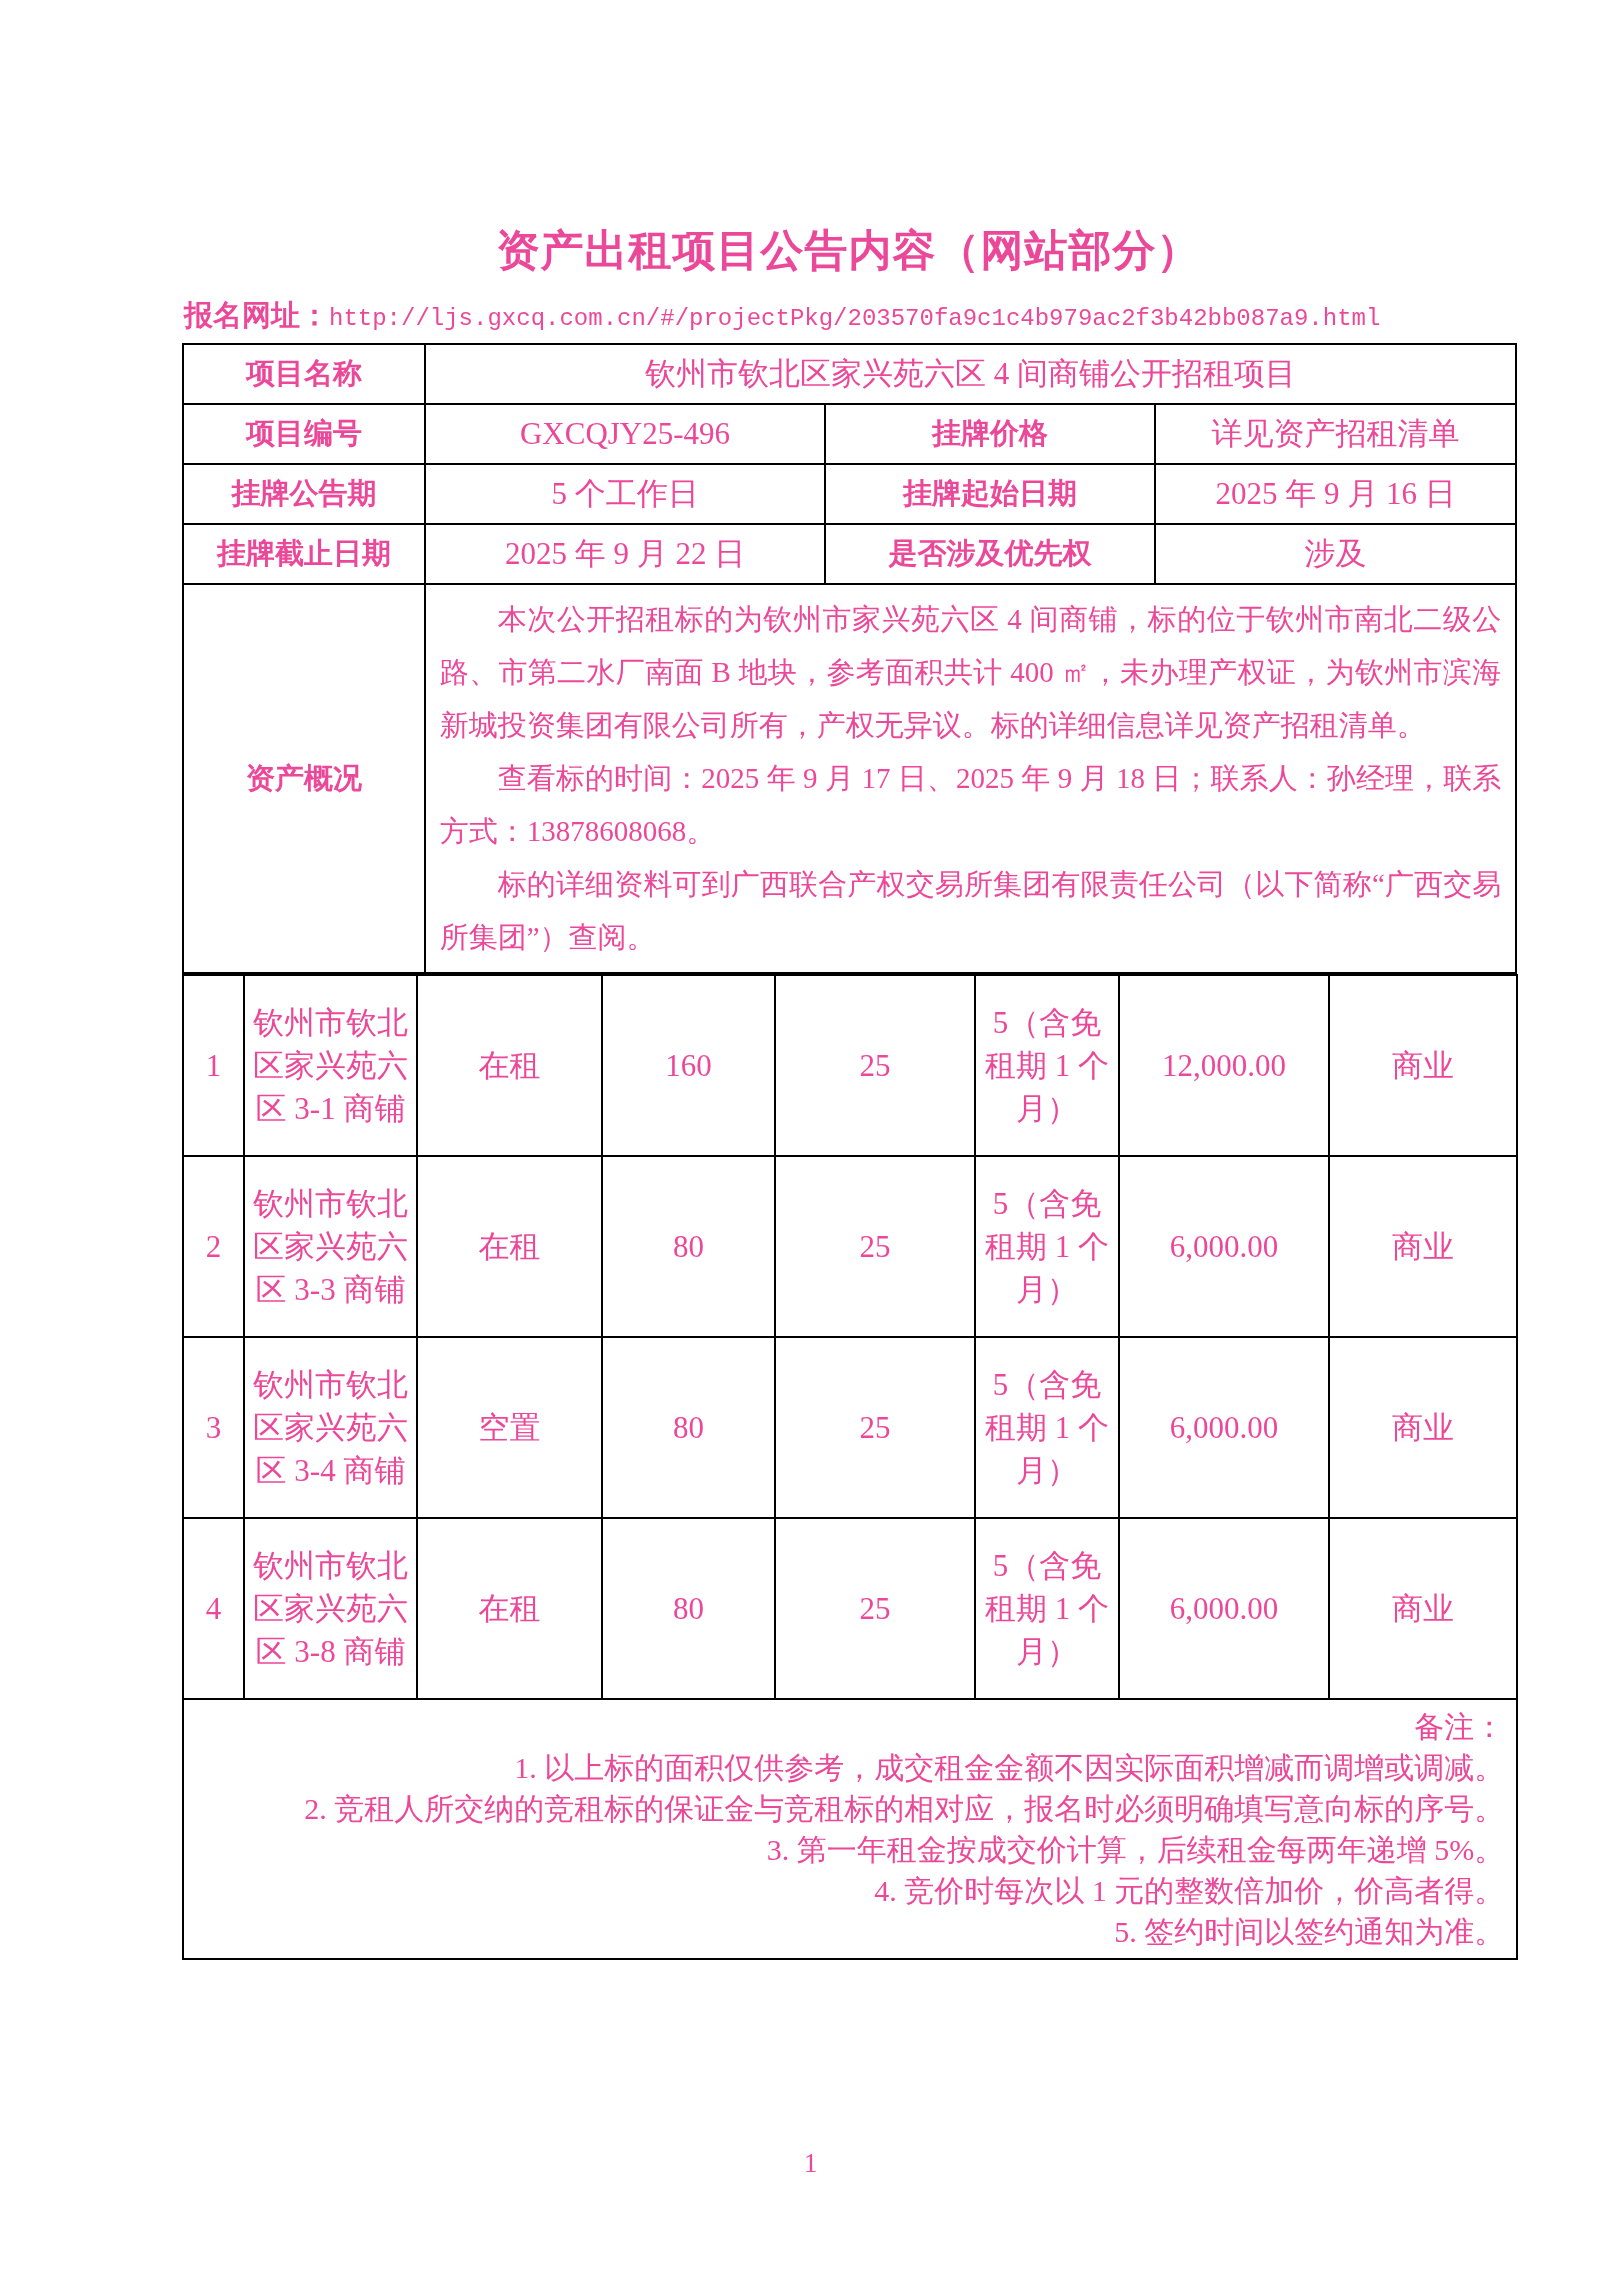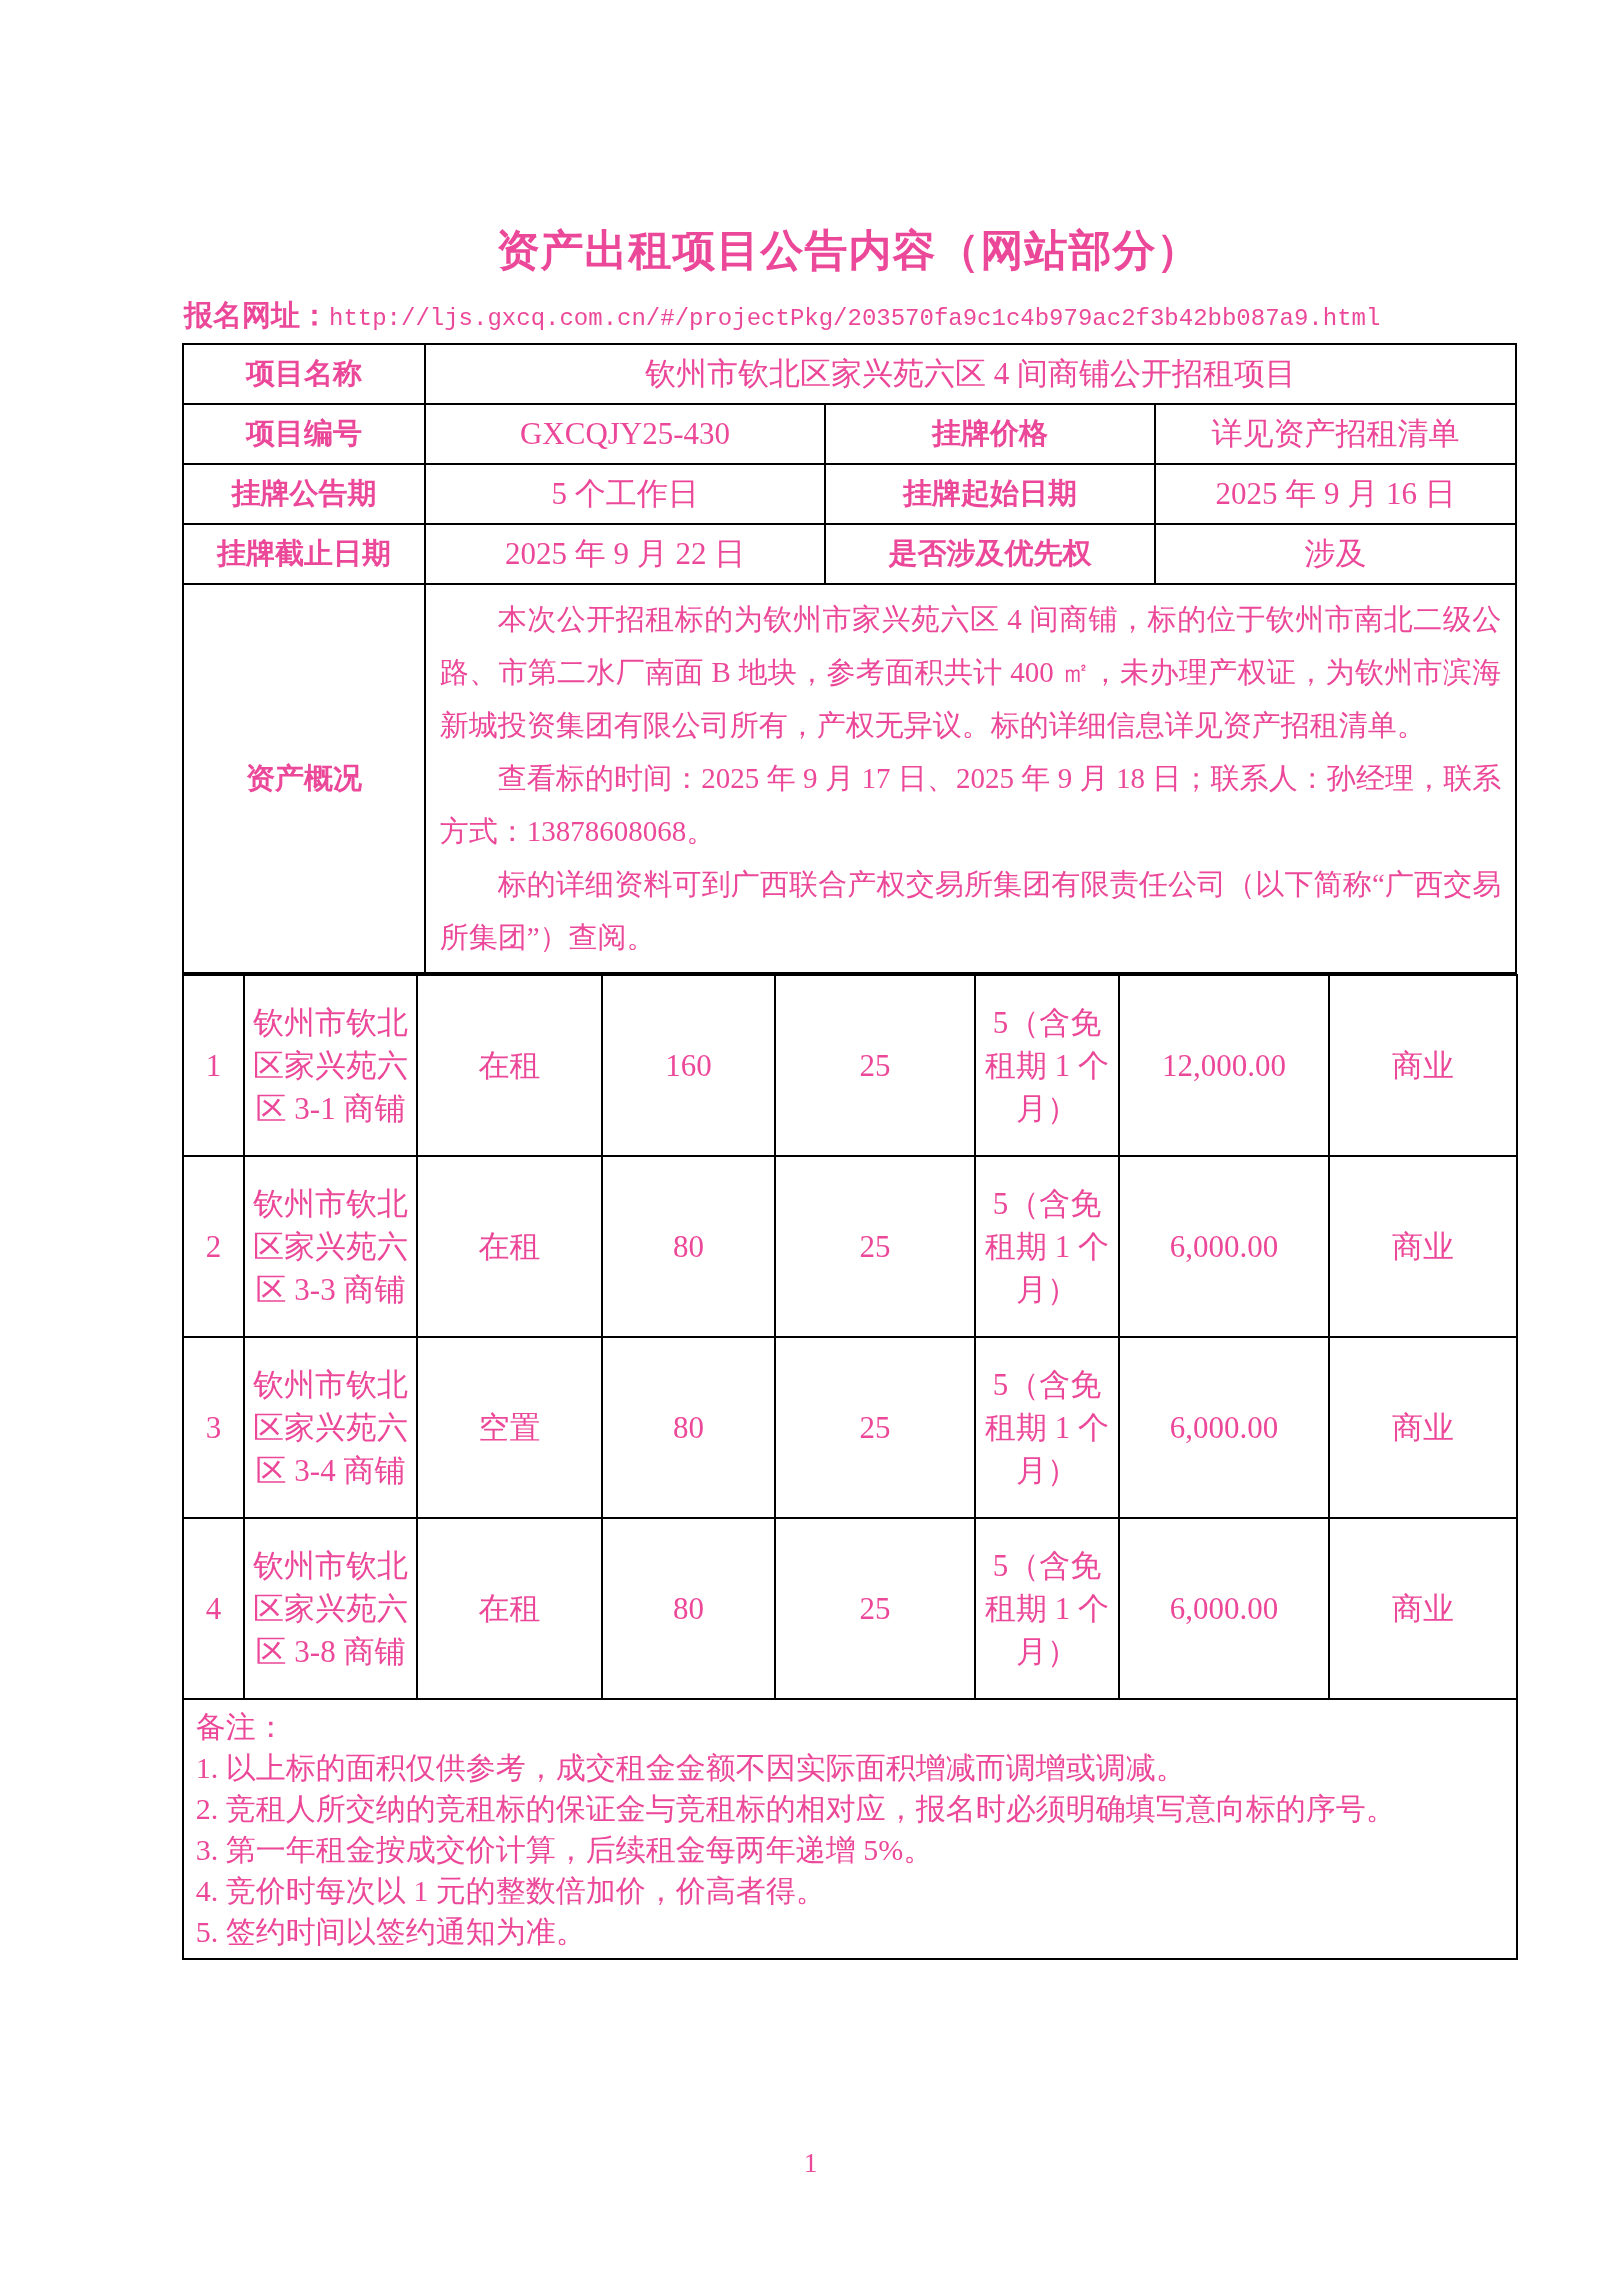--- a/index.html
+++ b/index.html
@@ -30,21 +30,21 @@
 
   
   .t2 { border:2.9px solid #000; }
   .t2 .title-row td { height:43px; font-weight:bold; font-size:29px;
         font-family:"Liberation Sans", sans-serif;
         border-bottom:2.9px solid #000; }
   .t2 th { height:116px; white-space:pre-line; line-height:41px; font-size:29px;
         font-weight:bold; font-family:"Liberation Sans", sans-serif;
         border-bottom:2.9px solid #000; }
   .t2 td.data { height:175px; line-height:43px; border-top:2.9px solid #000; border-bottom:2.9px solid #000;margin-left:40px; }
-  .t2 .remarks-cell { text-align:left; border-top:2.9px solid #000; padding:5.9px 11.8px; height:235px; vertical-align:top; }
+  .t2 .remarks-cell { text-align:right; border-top:2.9px solid #000; padding:5.9px 11.8px; height:235px; vertical-align:top; }
   .remarks-line { font-size:30px; line-height:41px; }
 
   .page-number { position:absolute; top:2148px; left:0; width:100%; text-align:center; font-size:27.4px; }
 </style>
 </head>
 <body>
 
 <div class="page">
   <div class="content">
 
@@ -61,21 +61,21 @@
           <col style="width:330px">
           <col style="width:361px">
         </colgroup>
       <tbody>
           <tr>
         <td class="lbl">项目名称</td>
         <td colspan="3">钦州市钦北区家兴苑六区 4 间商铺公开招租项目</td>
       </tr>
       <tr>
         <td class="lbl">项目编号</td>
-        <td>GXCQJY25-430</td>
+        <td>GXCQJY25-496</td>
         <td class="lbl">挂牌价格</td>
         <td>详见资产招租清单</td>
       </tr>
       <tr>
         <td class="lbl">挂牌公告期</td>
         <td>5 个工作日</td>
         <td class="lbl">挂牌起始日期</td>
         <td>2025 年 9 月 16 日</td>
       </tr>
       <tr>

